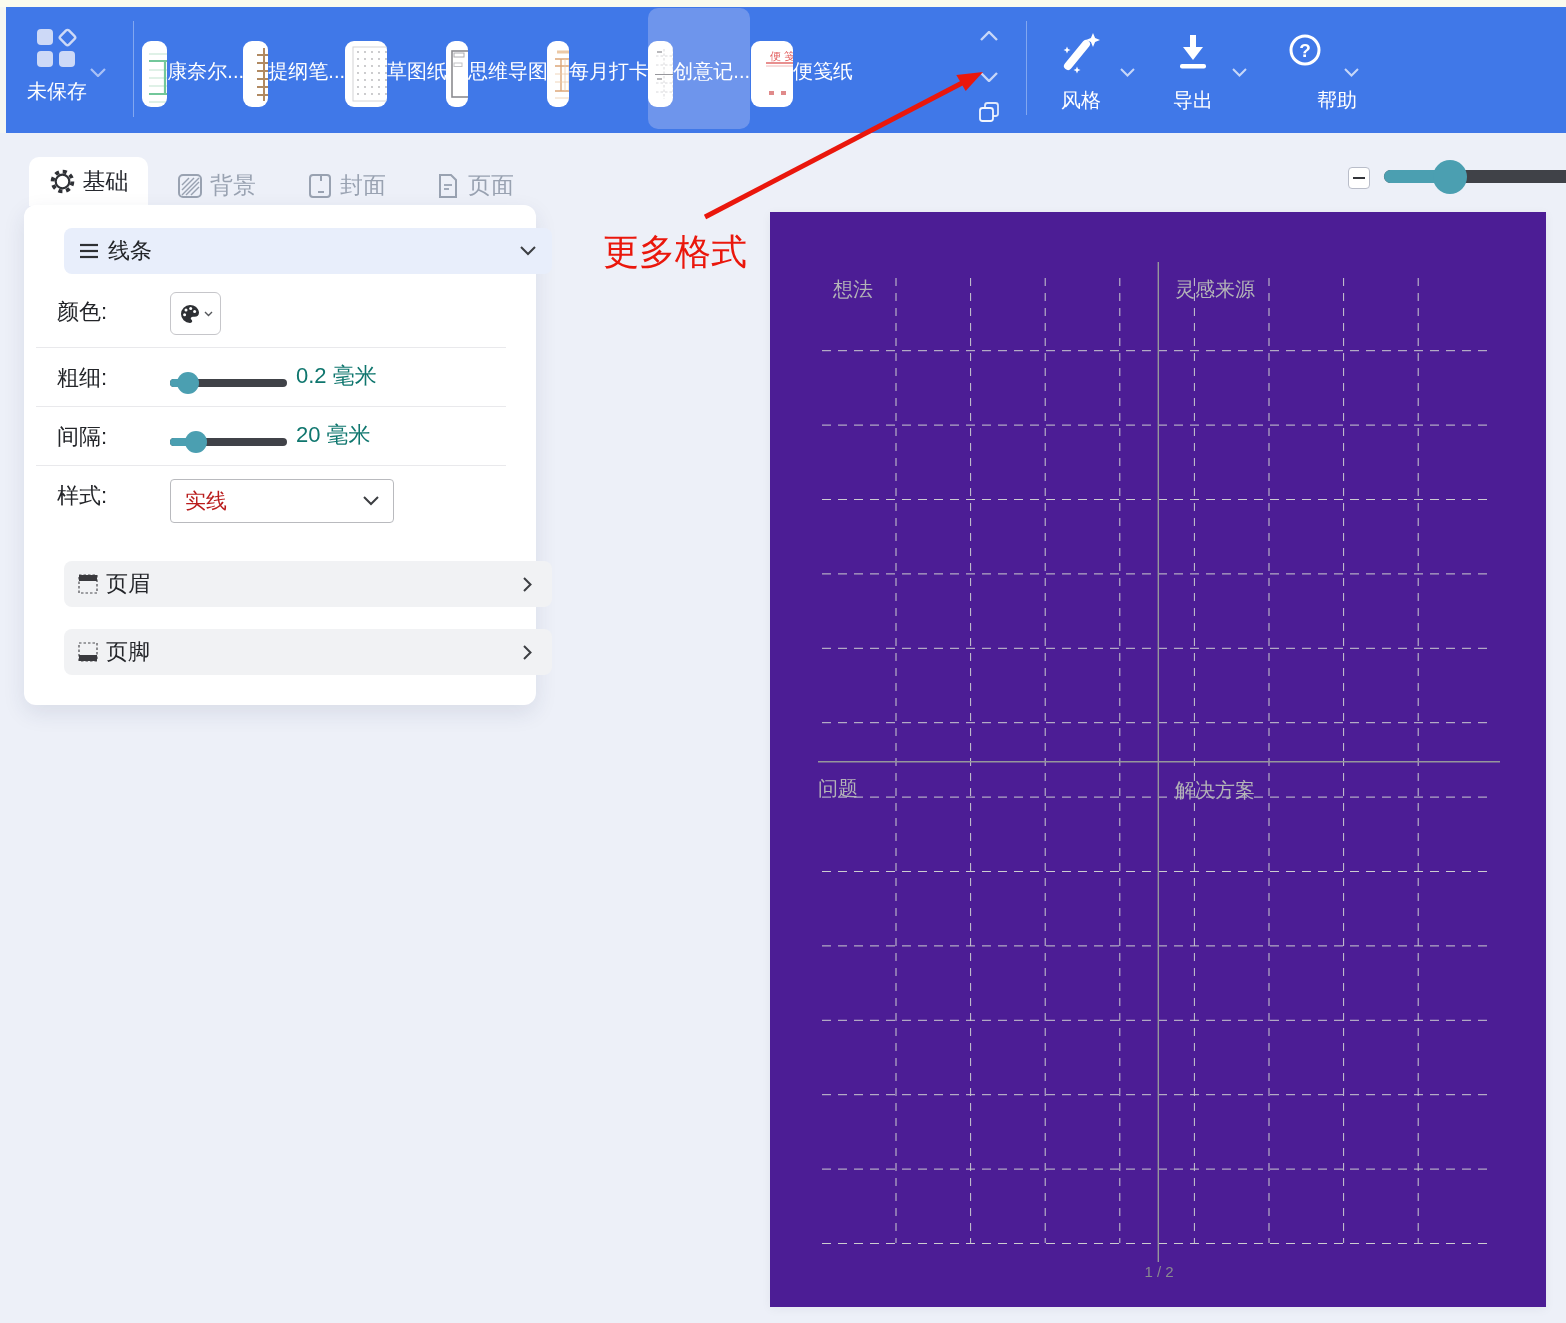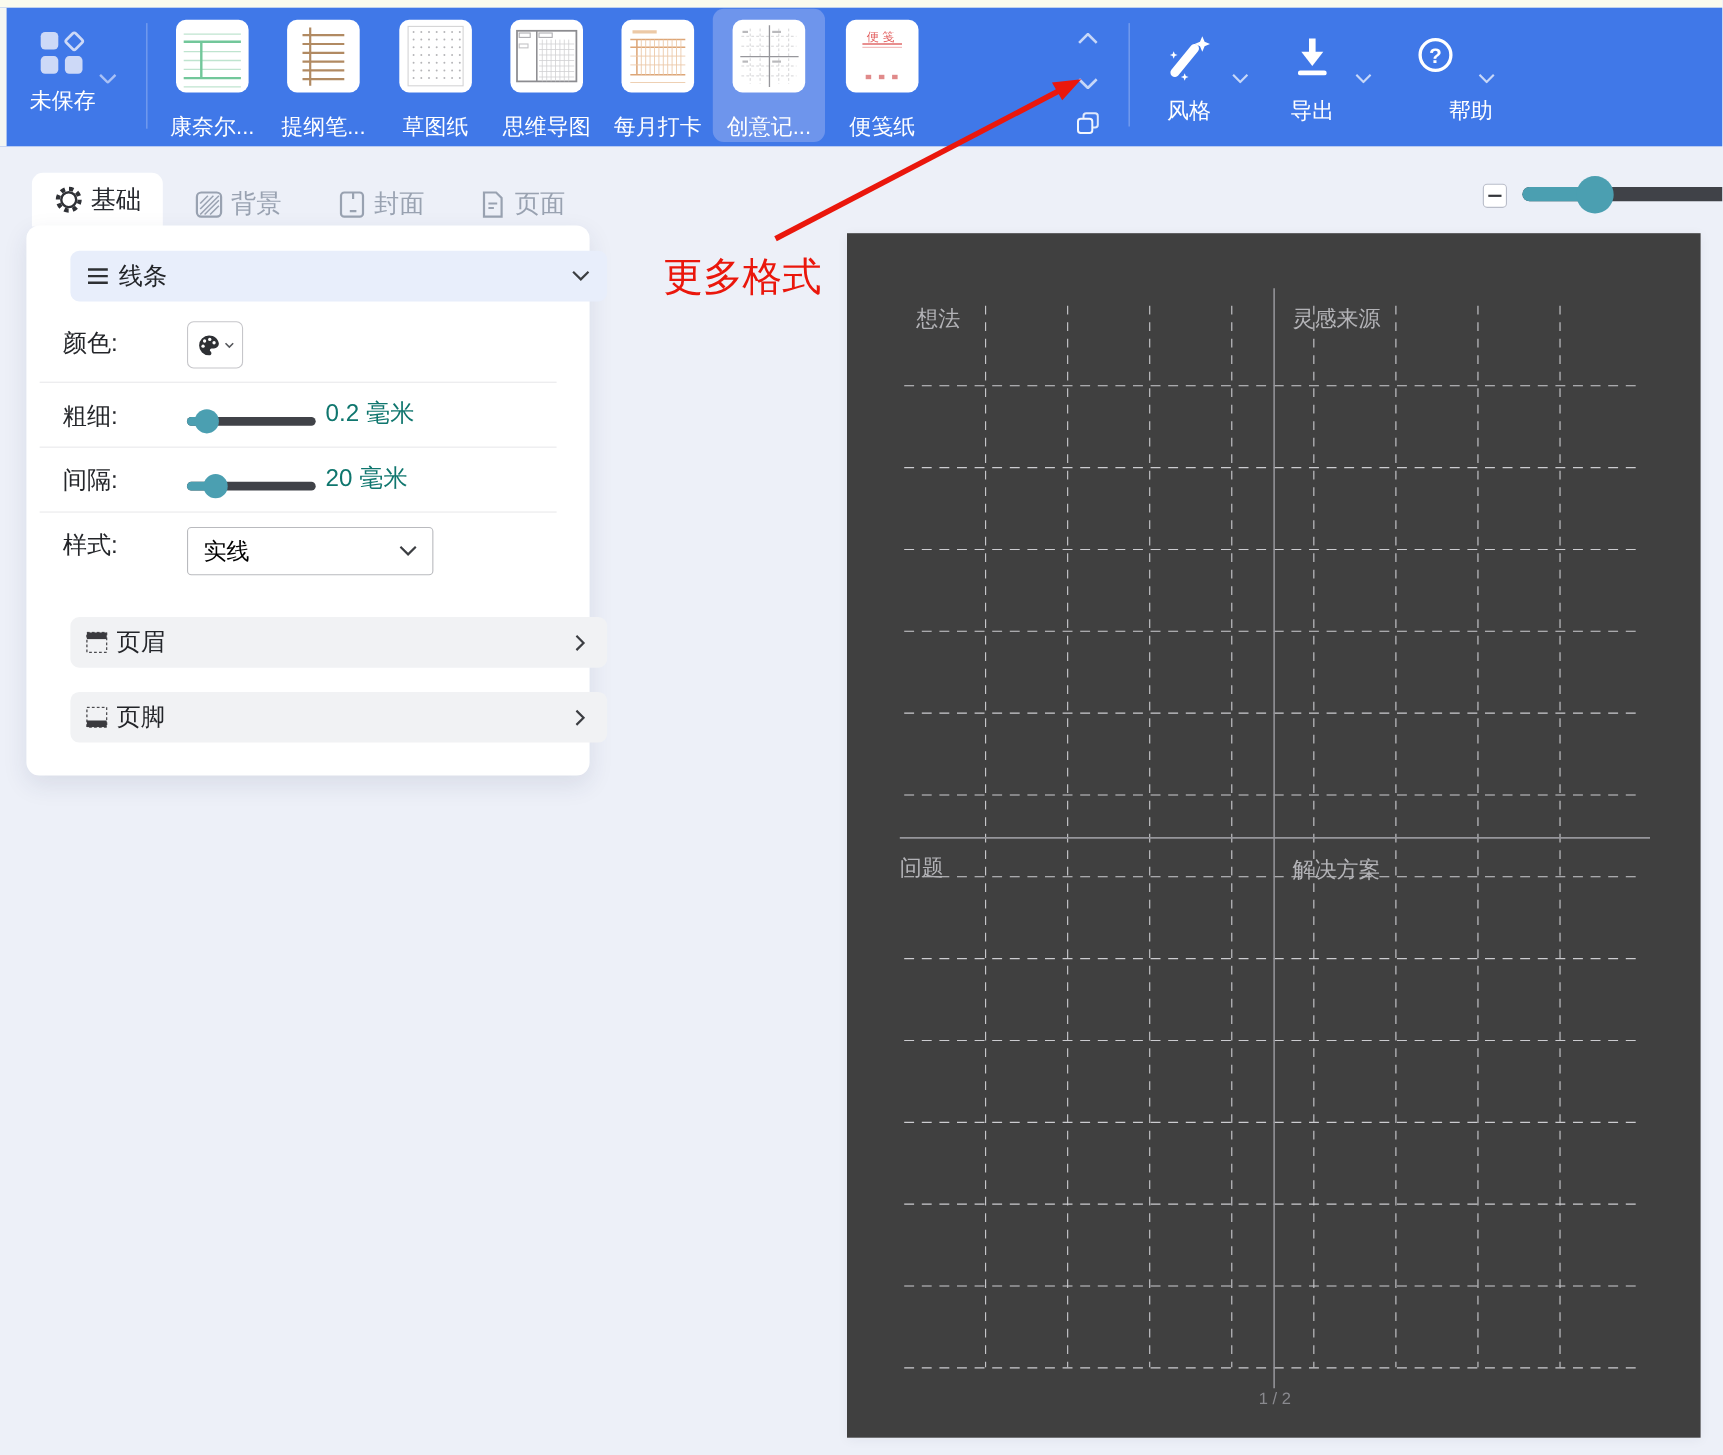--- a/index.html
+++ b/index.html
@@ -10,21 +10,21 @@
   
   .top-strip { position:absolute; left:0; top:0; width:1566px; height:7px; background:#fafbee; }
   .left-strip { position:absolute; left:0; top:7px; width:6px; height:126px; background:#f4f6f3; }
 
   
   .toolbar { position:absolute; left:0; top:7px; width:1566px; height:126px; background:#4078e8; }
   .tb-abs { position:absolute; }
   .save-label { color:#fff; font-size:20px; }
   .tb-divider { position:absolute; width:1px; background:rgba(255,255,255,.35); }
   .tpl-item { position:absolute; top:1px; width:102px; height:121px; border-radius:10px;
-              display:flex; flex-direction:column; align-items:center; cursor:pointer;justify-content:space-between; }
+              display:flex; flex-direction:row; align-items:center; cursor:pointer;justify-content:space-between; }
   .tpl-item.selected { background:#6e95ec; }
   .thumb { margin-top:10px; width:66px; height:66px; background:#fff; border-radius:9px; position:relative; overflow:hidden; }
   .tpl-label { margin-top:5px; color:#fff; font-size:20px; white-space:nowrap; }
   .thumb-text { position:absolute; left:0; top:8px; width:66px; text-align:center;
                 color:#e25c5c; font-size:11px; letter-spacing:3px; }
   .action-label { position:absolute; width:90px; text-align:center; color:#fff; font-size:20px; }
 
   
   .annotation-text { position:absolute; left:603px; top:228px; font-size:36px; color:#ea170c; white-space:nowrap; }
   .annotation-svg { position:absolute; left:600px; top:60px; pointer-events:none; }
@@ -47,24 +47,24 @@
   .row-divider { position:absolute; left:12px; width:470px; height:1px; background:#e9e9ec; }
   .color-btn { position:absolute; left:146px; top:87px; width:51px; height:43px; border:1px solid #c6c6ca;
                border-radius:6px; display:flex; align-items:center; justify-content:center; gap:3px; cursor:pointer; }
   .slider { position:absolute; left:146px; width:117px; height:22px; cursor:pointer; }
   .slider .track { position:absolute; left:0; top:7px; width:117px; height:8px; background:#404248; border-radius:4px; }
   .slider .fill  { position:absolute; left:0; top:7px; height:8px; background:#4b9fb1; border-radius:4px; }
   .slider .handle{ position:absolute; top:0; width:22px; height:22px; border-radius:50%; background:#4b9fb1; }
   .value-text { position:absolute; left:272px; font-size:22px; color:#0f766e; white-space:nowrap; }
   .select-box { position:absolute; left:146px; top:274px; width:224px; height:44px; border:1px solid #b9babe;
                 border-radius:4px; display:flex; align-items:center; cursor:pointer; }
-  .select-text { font-size:21px; color:#000000; margin-left:14px; flex:1; }
+  .select-text { font-size:21px; color:#b91c1c; margin-left:14px; flex:1; }
 
   
-  .paper { position:absolute; left:770px; top:212px; width:776px; height:1095px; background:#404040;
+  .paper { position:absolute; left:770px; top:212px; width:776px; height:1095px; background:#4c1d95;
            box-shadow:0 2px 10px rgba(30,35,60,.05); }
   .quad-label { position:absolute; font-size:20px; color:#b3b3b7; white-space:nowrap; }
   .page-indicator { position:absolute; left:350px; top:1051px; width:78px; text-align:center;
                     font-size:15px; color:#8a8a8f; }
 
   
   .zoom-minus { position:absolute; left:1348px; top:167px; width:22px; height:22px; background:#fff;
                 border:1px solid #b9bdc9; border-radius:4px; cursor:pointer; }
   .zoom-minus::after { content:""; position:absolute; left:4px; top:9px; width:12px; height:2px; background:#33353a; }
   .zoom-track { position:absolute; left:1384px; top:170px; width:182px; height:13px; background:#404248;

